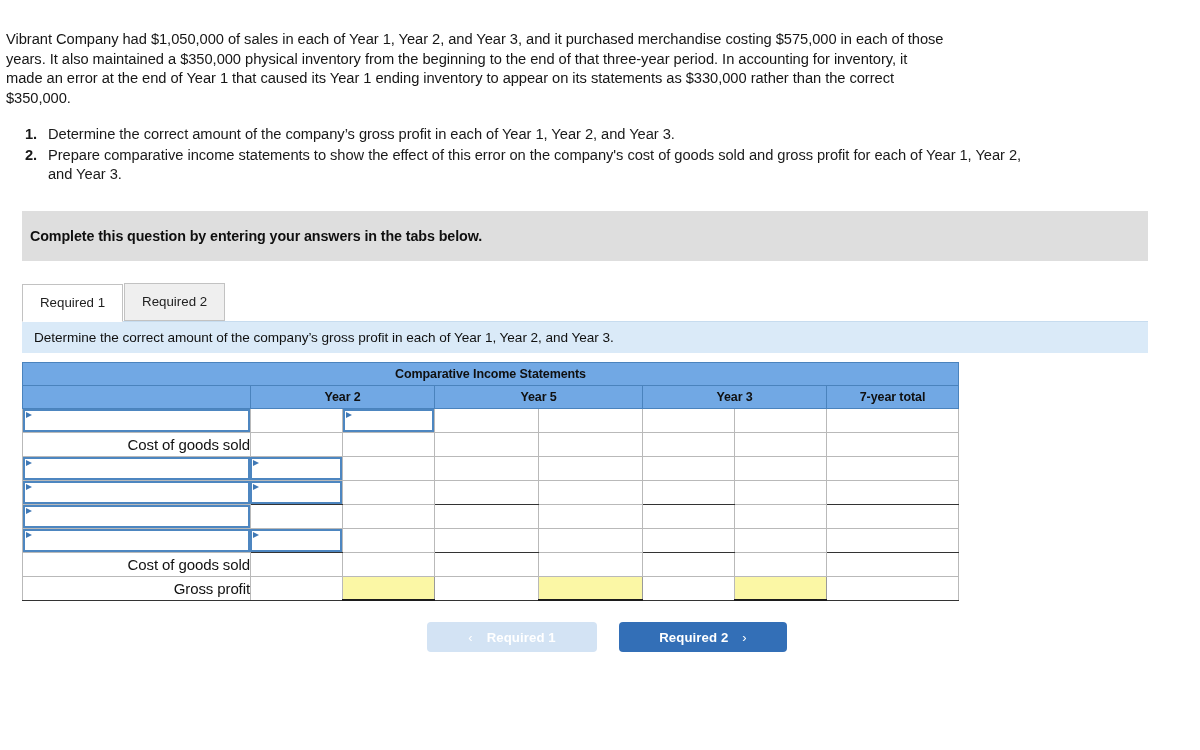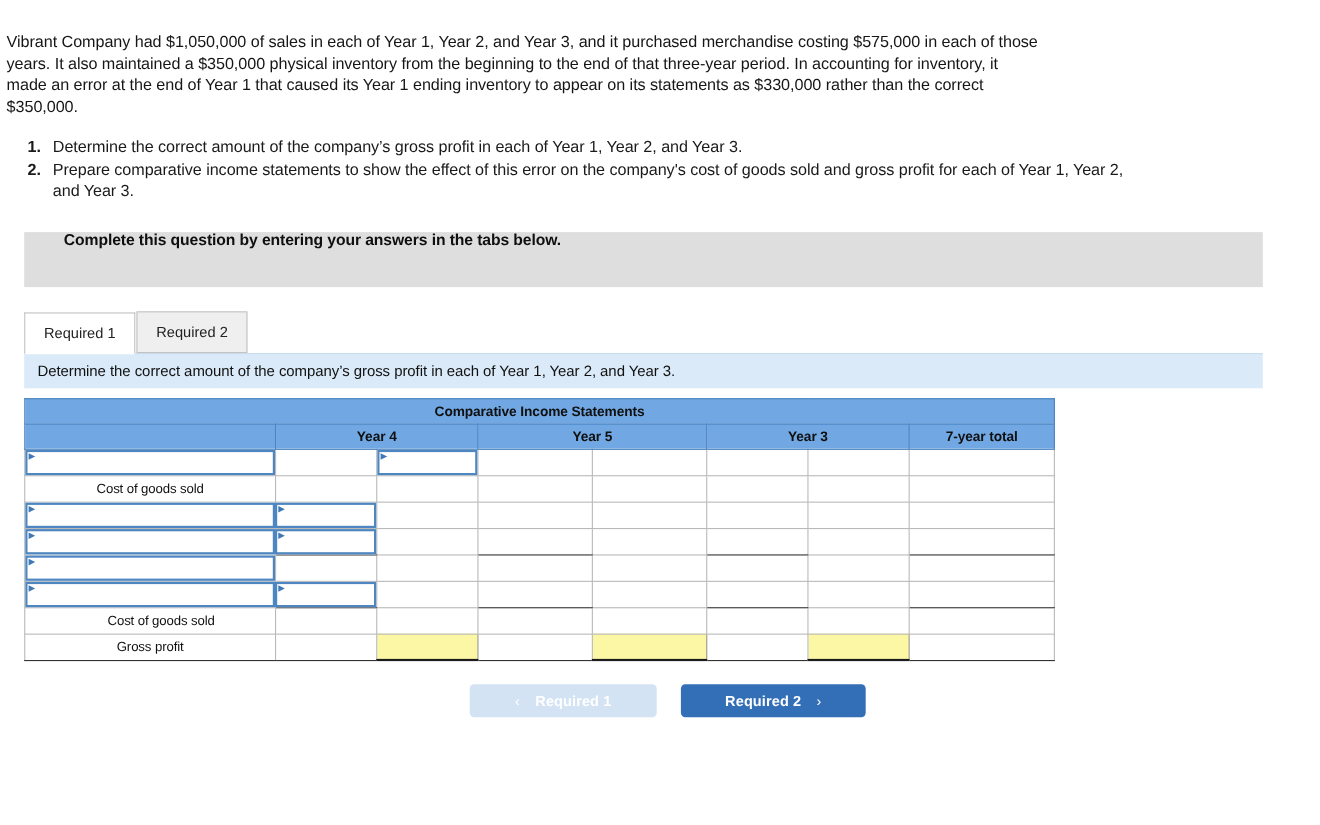--- a/index.html
+++ b/index.html
@@ -57,22 +57,23 @@
     font-weight: bold;
   }
 
   
   .gray-banner {
     margin: 26px 0 0 22px;
     width: 1126px;
     height: 50px;
     background: #dedede;
     display: flex;
+    align-items: center;
     box-sizing: border-box;
-    padding-left: 36px;
+    padding-left: 8px;
   }
   .gray-banner-text {
     font-size: 14.3px;
     font-weight: bold;
     color: #0f0f0f;
     letter-spacing: -0.1px;
   }
 
   
   .tabs {
@@ -153,23 +154,23 @@
   .hdr.blank { background: #71a8e4; }
 
   .rowcell {
     height: 23px;
     border: 1px solid #b9b9b9;
     border-top-color: #cfcfcf;
     background: #ffffff;
     vertical-align: middle;
   }
   .labelcell {
-    text-align: center;
+    text-align: right;
     padding-left: 6px;
-    font-size: 12px;
+    font-size: 15px;
     white-space: nowrap;
     letter-spacing: -0.1px;
   }
   .labelcell.indent { padding-left: 20px; }
 
   .b-bottom-dark { border-bottom: 1px solid #333 !important; }
 
   
   .cellbox {
     position: relative;
@@ -283,21 +284,21 @@
         <col style="width:92px">
           <col style="width:92px">
         <col style="width:132px">
       </colgroup>
       <thead>
         <tr>
           <th class="hdr" colspan="8">Comparative Income Statements</th>
         </tr>
         <tr>
           <th class="hdr blank"></th>
-          <th class="hdr" colspan="2">Year 4</th>
+          <th class="hdr" colspan="2">Year 2</th>
           <th class="hdr" colspan="2">Year 5</th>
           <th class="hdr" colspan="2">Year 3</th>
           <th class="hdr">7-year total</th>
         </tr>
       </thead>
       <tbody>
 
         <tr>
           <td class="rowcell">
             <div class="cellbox">

